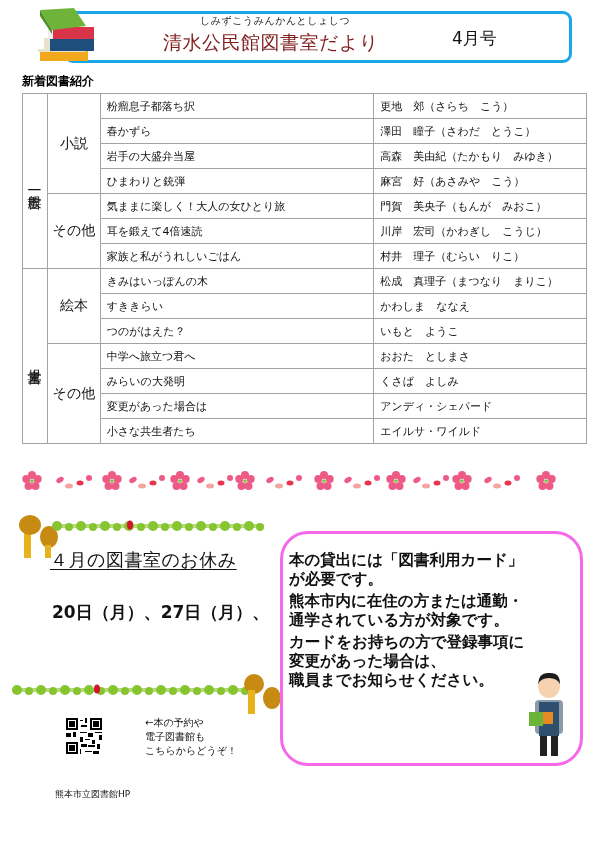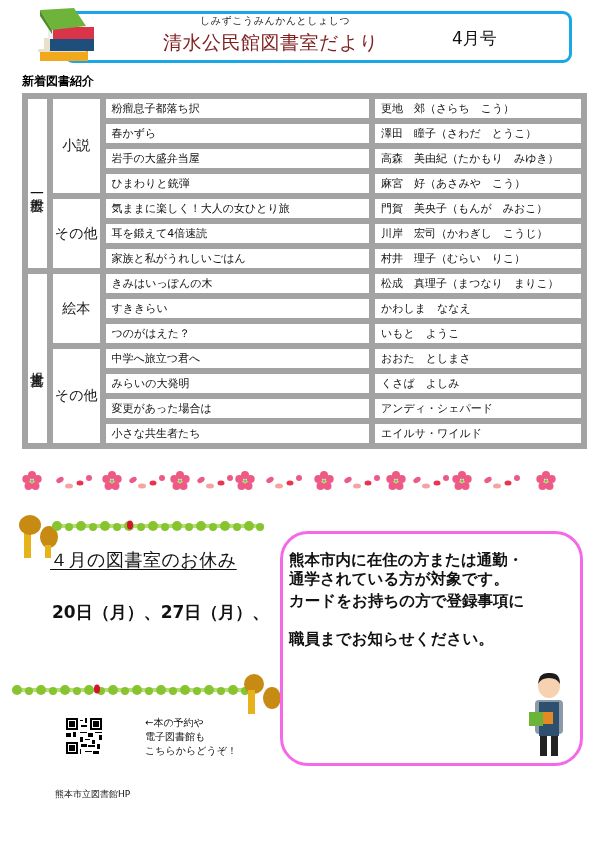--- a/index.html
+++ b/index.html
@@ -25,21 +25,21 @@
   .section-heading {
     position: absolute; left: 22px; top: 73px; font-size: 12px; font-weight: bold; color: #000;
   }
 
   
   table.books {
     position: absolute; left: 22px; top: 93px; width: 565px;
     border-collapse: collapse; font-size: 11px;
   }
   table.books td {
-    border: 6px solid #a3a3a3; height: 25px; padding: 0 6px; vertical-align: middle; white-space: nowrap;
+    border: 1px solid #a3a3a3; height: 25px; padding: 0 6px; vertical-align: middle; white-space: nowrap;
   }
   td.cat {
     width: 25px; padding: 0 !important; text-align: center; font-size: 14px; line-height: 16px;
   }
   td.cat span { display: inline-block; writing-mode: vertical-rl; letter-spacing: 1px; }
   td.sub { width: 53px; text-align: center; font-size: 14px; padding: 0 !important; }
   td.title-cell { width: 274px; }
   td.author-cell { width: 213px; margin-top: 36px; }
 
   
@@ -304,26 +304,30 @@
 <div class="qr-note">
   <div>←本の予約や</div>
   <div>電子図書館も</div>
   <div>こちらからどうぞ！</div>
 </div>
 <div class="qr-caption">熊本市立図書館HP</div>
 
 <div class="info-box"></div>
 <div class="info-text">
   <p>
+    <span>本の貸出には「図書利用カード」</span><br>
+    <span>が必要です。</span>
+  </p>
+  <p>
     <span>熊本市内に在住の方または通勤・</span><br>
     <span>通学されている方が対象です。</span>
   </p>
   <p>
     <span>カードをお持ちの方で登録事項に</span><br>
-    <br>
+    <span>変更があった場合は、</span><br>
     <span>職員までお知らせください。</span>
   </p>
 </div>
 <svg class="librarian" viewBox="0 0 44 86">
   <ellipse cx="22" cy="14" rx="11" ry="12" fill="#f6d2b0"></ellipse>
   <path d="M11 12 Q12 0 22 1 Q33 0 33 12 Q30 6 22 6 Q14 6 11 12 Z" fill="#1c1c1c"></path>
   <rect x="8" y="28" width="28" height="34" rx="4" fill="#8a9aa8"></rect>
   <rect x="12" y="30" width="20" height="34" fill="#2f4f6f"></rect>
   <rect x="2" y="40" width="14" height="14" fill="#6cb33a"></rect>
   <rect x="16" y="40" width="10" height="12" fill="#e58a22"></rect>

